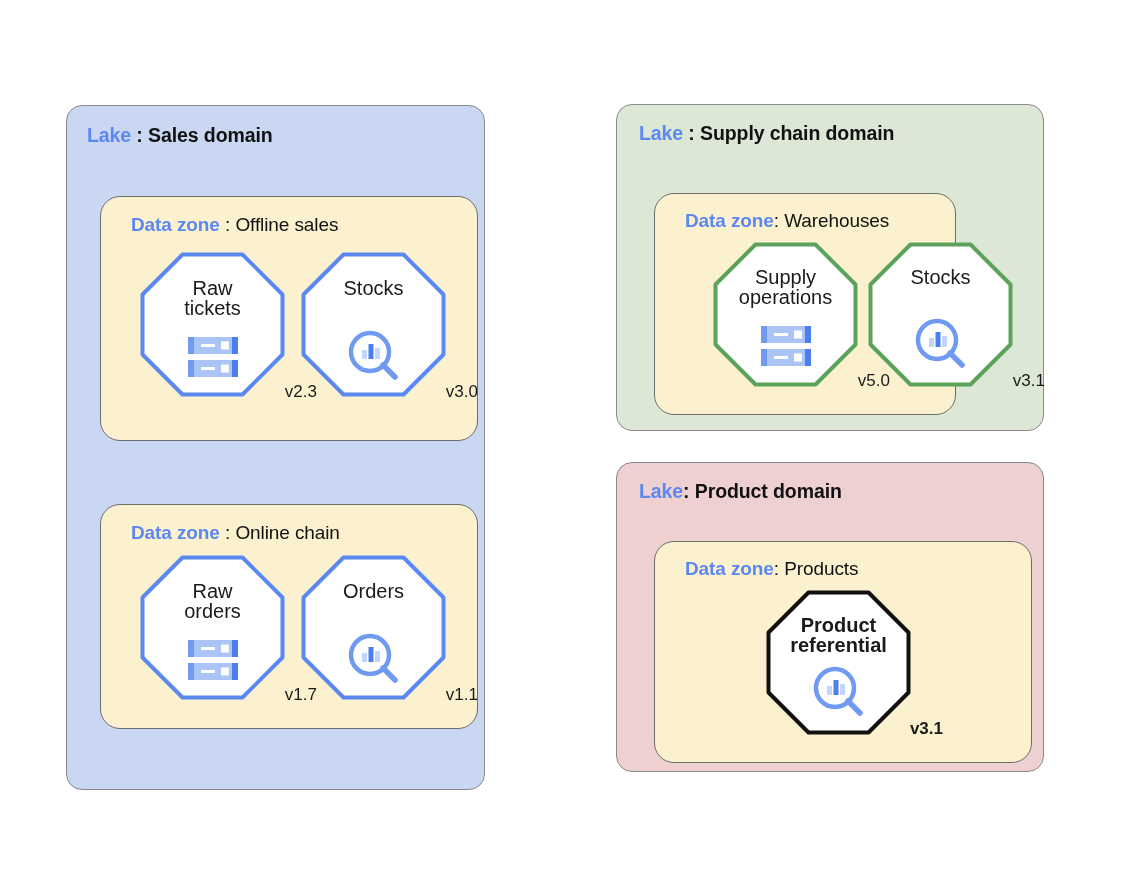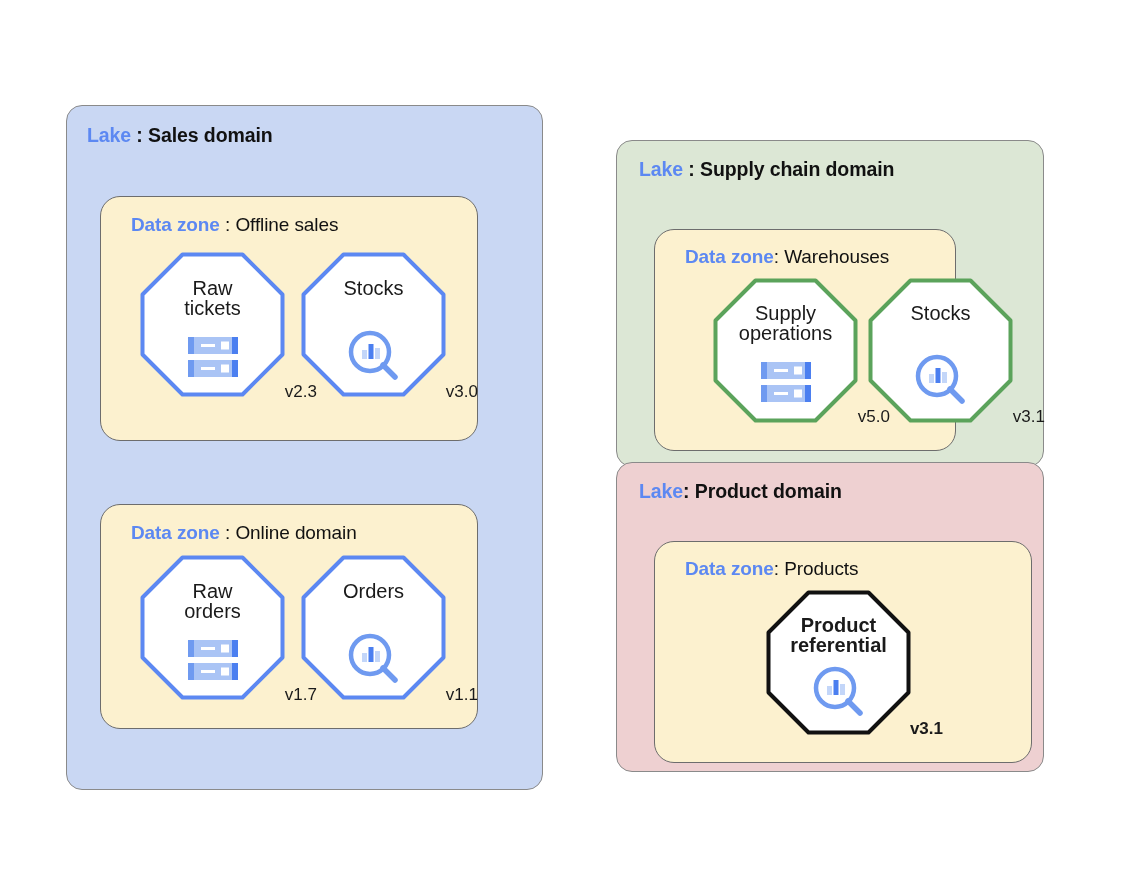--- a/index.html
+++ b/index.html
@@ -89,29 +89,29 @@
   }
   .node-version {
     position: absolute;
     font-size: 17px;
     color: #1a1a1a;
     white-space: nowrap;
   }
 
   
   .lake-sales     { background: #c9d7f3; }
-  .lake-supply    { background: #dce7d5; margin-top: 36px; }
+  .lake-supply    { background: #dce7d5; }
   .lake-product   { background: #eed0d1; }
 </style>
 </head>
 <body>
 
 <div class="canvas">
 
-  <div class="lake lake-sales" style="left:66px; top:105px; width:477px; height:685px;">
+  <div class="lake lake-sales" style="left:66px; top:105px; width:419px; height:685px;">
 
     <div class="lake-title" style="left:20px; top:18px;">
       <span class="kw">Lake</span><span> : </span><span>Sales domain</span>
     </div>
 
     <div class="zone" style="left:33px; top:90px; width:378px; height:245px;">
       <div class="zone-title" style="left:30px; top:17px;">
         <span class="kw">Data zone</span><span> : </span><span>Offline sales</span>
       </div>
 
@@ -151,21 +151,21 @@
             <rect x="27" y="18" width="5" height="11" fill="#c3d6f9"></rect>
             <line x1="35" y1="35" x2="47" y2="47" stroke="#6f9af0" stroke-width="5.5" stroke-linecap="round"></line>
           </svg>
         </div>
         <div class="node-version" style="right:-32px; bottom:-5px;">v3.0</div>
       </div>
     </div>
 
     <div class="zone" style="left:33px; top:398px; width:378px; height:225px;">
       <div class="zone-title" style="left:30px; top:17px;">
-        <span class="kw">Data zone</span><span> : </span><span>Online domain</span>
+        <span class="kw">Data zone</span><span> : </span><span>Online chain</span>
       </div>
 
       <div class="node" style="left:39px; top:50px; width:145px; height:145px;">
         <svg class="oct" width="145" height="145" viewBox="0 0 145 145">
           <polygon points="42.5,2.5 102.5,2.5 142.5,42.5 142.5,102.5 102.5,142.5 42.5,142.5 2.5,102.5 2.5,42.5" fill="#ffffff" stroke="#5c88f2" stroke-width="4" stroke-linejoin="round"></polygon>
         </svg>
         <div class="node-label" style="top:26px;">Raw
 orders</div>
         <div class="node-icon" style="top:84px;">
           <svg width="52" height="42" viewBox="0 0 52 42">

